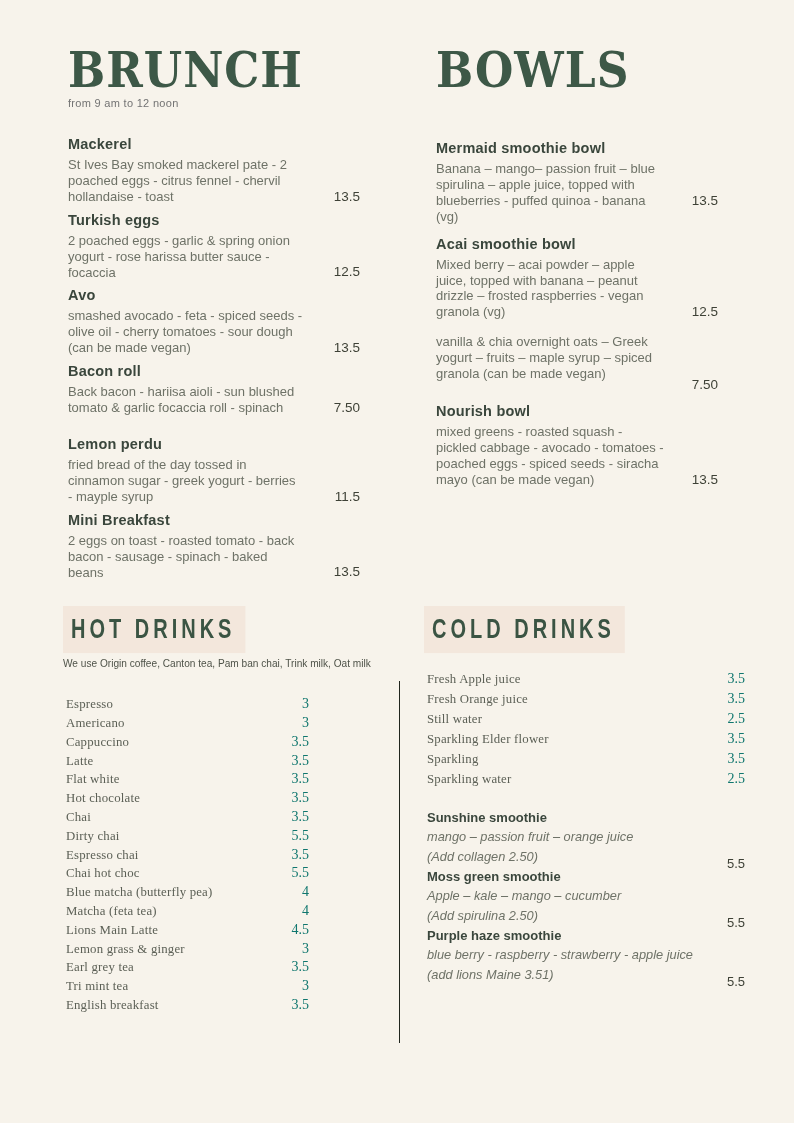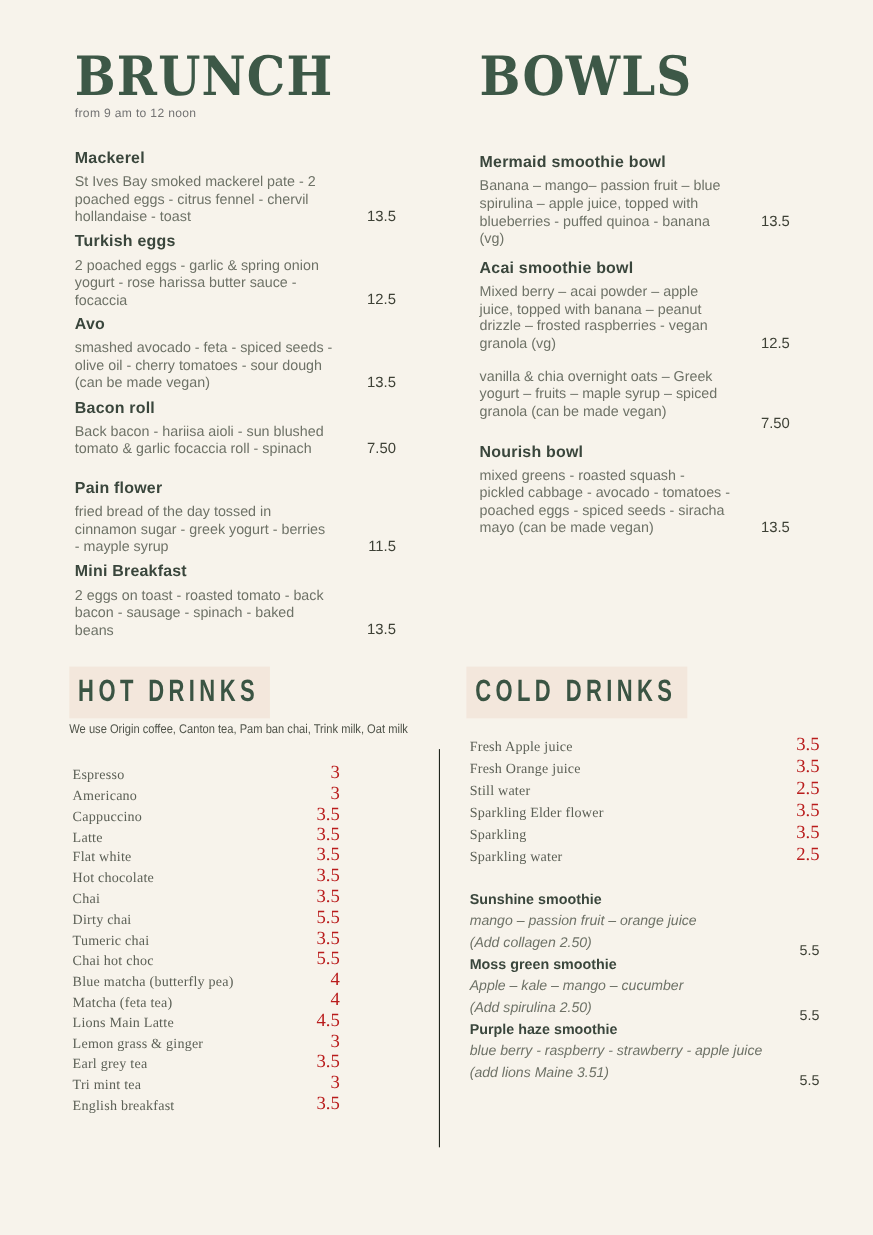--- a/index.html
+++ b/index.html
@@ -76,21 +76,21 @@
   
   .dlist{margin-top:25px;width:243px;padding-left:3px;}
   #cold-section .dlist{margin-top:19px;width:318px;}
   .drow{
     display:flex;justify-content:space-between;align-items:flex-end;
     height:18.8px;
     font-family:Liberation Serif, serif;
   }
   #cold-section .drow{height:20px;}
   .dname{font-size:12.8px;color:#5c6056;letter-spacing:.2px;}
-  .dprice{font-size:17px;color:#b91c1c;}
+  .dprice{font-size:14px;color:#0f766e;}
 
   
   .smoothies{margin-top:21px;padding-left:3px;width:318px;}
   .smoothie{position:relative;}
   .sname{font-size:13px;font-weight:700;color:#3a463c;line-height:19.7px;}
   .sdesc{font-size:12.8px;color:#6e7267;line-height:19.7px;white-space:nowrap;font-style:italic;}
   .sprice{
     position:absolute;right:0;bottom:-4px;font-size:13px;color:#3e4136;
   }
 </style>
@@ -115,21 +115,21 @@
       <div class="item-name">Avo</div>
       <div class="item-desc">smashed avocado - feta - spiced seeds - olive oil - cherry tomatoes - sour dough (can be made vegan)</div>
       <div class="item-price">13.5</div>
     </div>
     <div class="menu-item mi-gap">
       <div class="item-name">Bacon roll</div>
       <div class="item-desc">Back bacon - hariisa aioli - sun blushed tomato &amp; garlic focaccia roll - spinach</div>
       <div class="item-price">7.50</div>
     </div>
     <div class="menu-item">
-      <div class="item-name">Pain flower</div>
+      <div class="item-name">Lemon perdu</div>
       <div class="item-desc">fried bread of the day tossed in cinnamon sugar - greek yogurt - berries - mayple syrup</div>
       <div class="item-price">11.5</div>
     </div>
     <div class="menu-item">
       <div class="item-name">Mini Breakfast</div>
       <div class="item-desc">2 eggs on toast - roasted tomato - back bacon - sausage - spinach - baked beans</div>
       <div class="item-price">13.5</div>
     </div>
   </div>
 </div>
@@ -189,21 +189,21 @@
       </div>
     <div class="drow">
         <span class="dname">Chai</span>
         <span class="dprice">3.5</span>
       </div>
     <div class="drow">
         <span class="dname">Dirty chai</span>
         <span class="dprice">5.5</span>
       </div>
     <div class="drow">
-        <span class="dname">Tumeric chai</span>
+        <span class="dname">Espresso chai</span>
         <span class="dprice">3.5</span>
       </div>
     <div class="drow">
         <span class="dname">Chai hot choc</span>
         <span class="dprice">5.5</span>
       </div>
     <div class="drow">
         <span class="dname">Blue matcha (butterfly pea)</span>
         <span class="dprice">4</span>
       </div>

